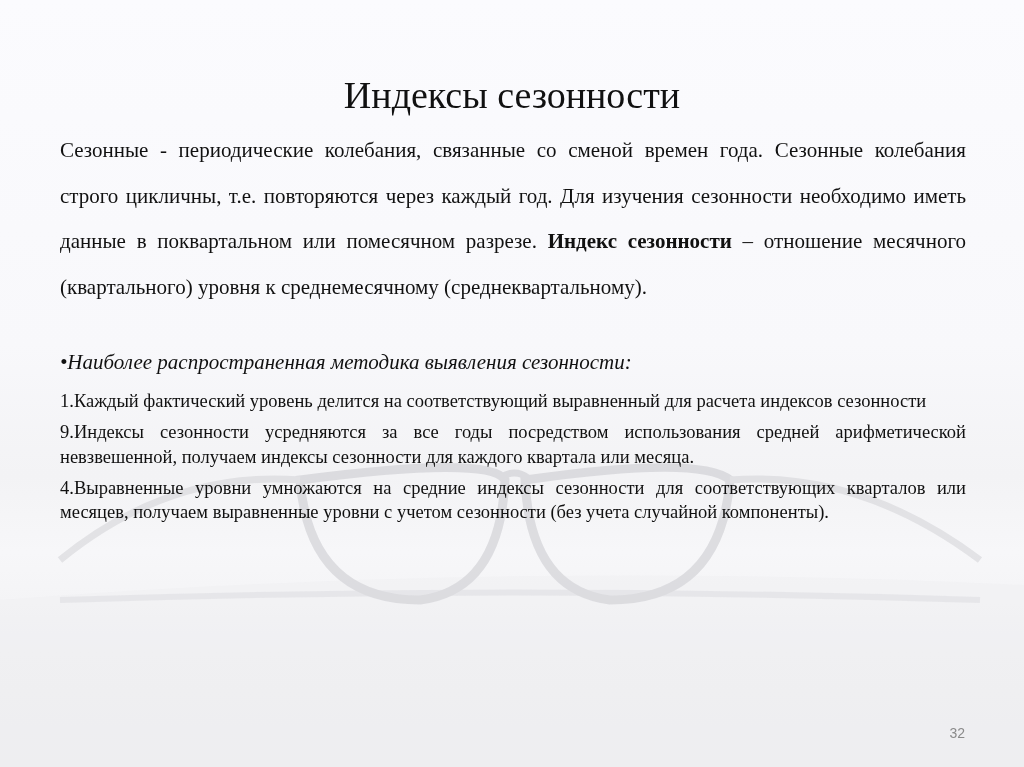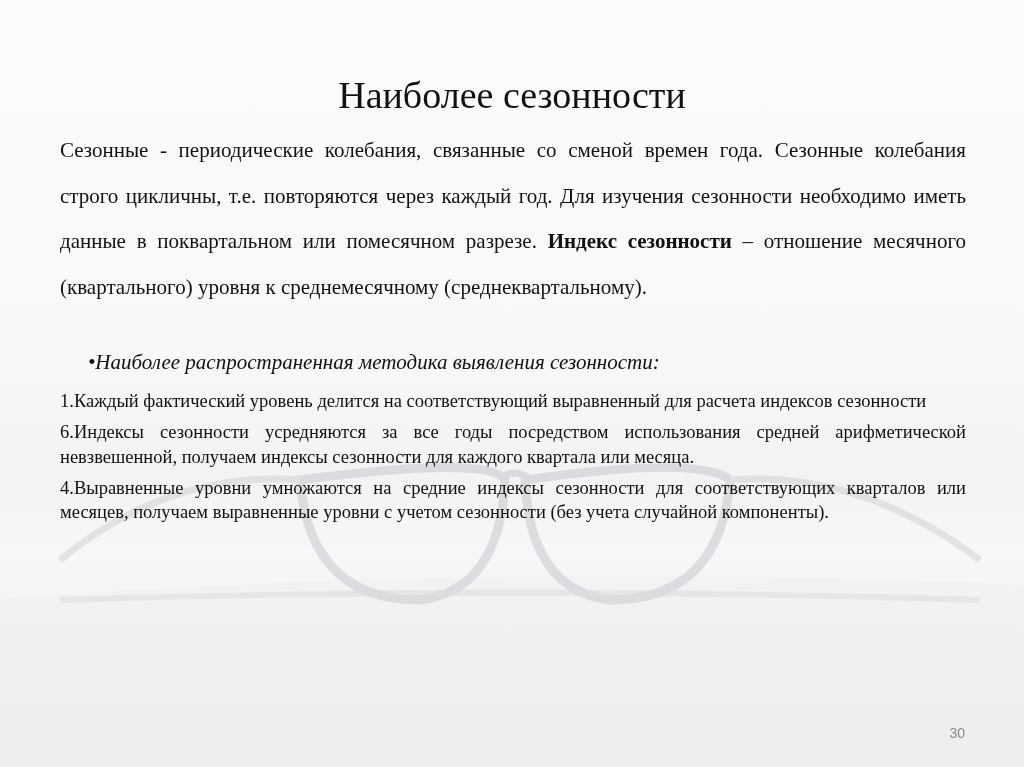--- a/index.html
+++ b/index.html
@@ -21,21 +21,21 @@
     text-align: center; font-size: 38px; font-weight: normal; line-height: 1.1;
   }
   .intro {
     position: absolute; left: 60px; width: 906px; top: 107px;
     font-size: 21px; line-height: 45.5px; text-align: justify;
     text-align-last: left;
   }
   .intro b { font-weight: bold; font-family: Liberation Serif, serif; }
   .method-head {
     position: absolute; left: 60px; top: 347px;
-    font-size: 21px; font-style: italic; line-height: 30px; margin-left: 28px;
+    font-size: 21px; font-style: italic; line-height: 30px;
   }
   .steps { position: absolute; left: 60px; width: 906px; top: 389px; }
   .step {
     font-size: 18.5px; line-height: 24.5px; text-align: justify;
     text-align-last: left; margin: 0 0 6.5px 0;
   }
   .page-num {
     position: absolute; right: 59px; top: 725px;
     font-family: "Liberation Sans", "DejaVu Sans", sans-serif;
     font-size: 14px; color: #8a8a8a;
@@ -58,26 +58,26 @@
   <path d="M60 600 Q 512 585 980 600" stroke="#cfcfd4" stroke-width="6" fill="none" opacity="0.6"></path>
 
   <path d="M300 480 Q 310 600 420 600 Q 500 590 505 480 Q 490 455 300 480 Z" fill="none" stroke="#c9c9ce" stroke-width="9"></path>
   <path d="M525 480 Q 530 590 610 600 Q 720 600 730 480 Q 700 455 525 480 Z" fill="none" stroke="#c9c9ce" stroke-width="9"></path>
   <path d="M500 478 Q 515 468 528 478" fill="none" stroke="#c9c9ce" stroke-width="7"></path>
   <path d="M300 480 Q 170 470 60 560" fill="none" stroke="#d3d3d7" stroke-width="7"></path>
   <path d="M730 480 Q 860 470 980 560" fill="none" stroke="#d3d3d7" stroke-width="7"></path>
 </svg>
 
 <div class="slide">
-  <h1 class="title">Наиболее сезонности</h1>
+  <h1 class="title">Индексы сезонности</h1>
 
   <p class="intro"><span>Сезонные - периодические колебания, связанные со сменой времен года. Сезонные колебания строго цикличны, т.е. повторяются через каждый год. Для изучения сезонности необходимо иметь данные в поквартальном или помесячном разрезе. </span><b>Индекс сезонности</b><span> – отношение месячного (квартального) уровня к среднемесячному (среднеквартальному).</span></p>
 
   <div class="method-head">•Наиболее распространенная методика выявления сезонности:</div>
 
   <div class="steps">
     <p class="step">1.Каждый фактический уровень делится на соответствующий выравненный для расчета индексов сезонности</p>
-    <p class="step">6.Индексы сезонности усредняются за все годы посредством использования средней арифметической невзвешенной, получаем индексы сезонности для каждого квартала или месяца.</p>
+    <p class="step">9.Индексы сезонности усредняются за все годы посредством использования средней арифметической невзвешенной, получаем индексы сезонности для каждого квартала или месяца.</p>
     <p class="step">4.Выравненные уровни умножаются на средние индексы сезонности для соответствующих кварталов или месяцев, получаем выравненные уровни с учетом сезонности (без учета случайной компоненты).</p>
   </div>
 
-  <div class="page-num">30</div>
+  <div class="page-num">32</div>
 </div>
 
 </body></html>

